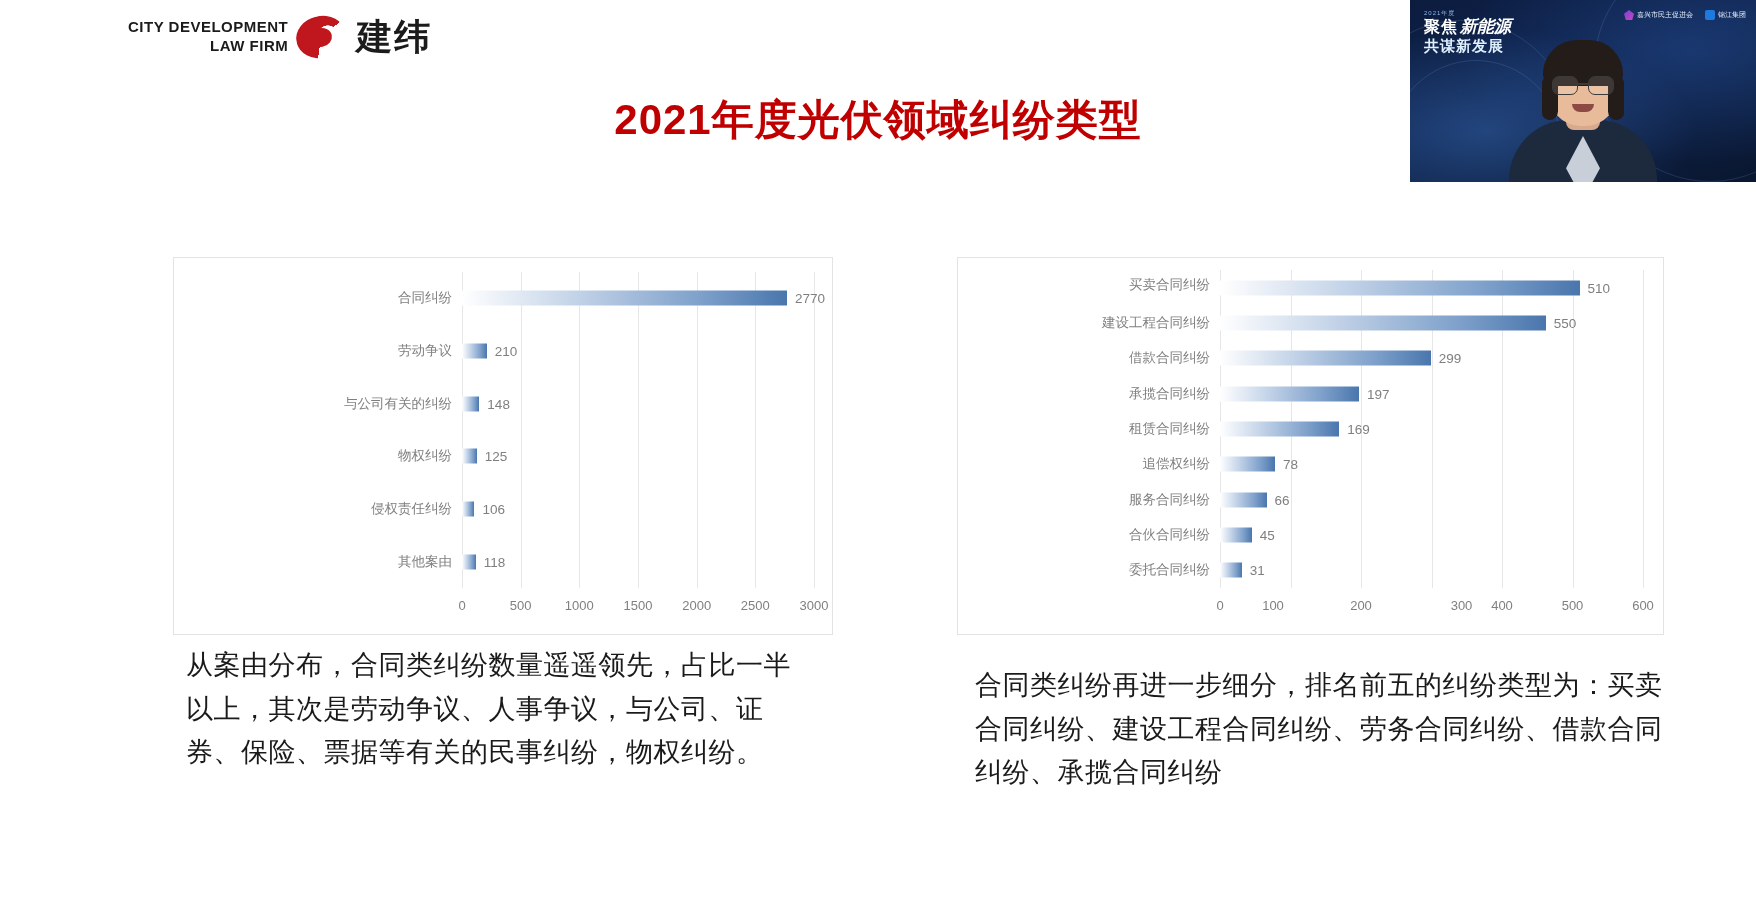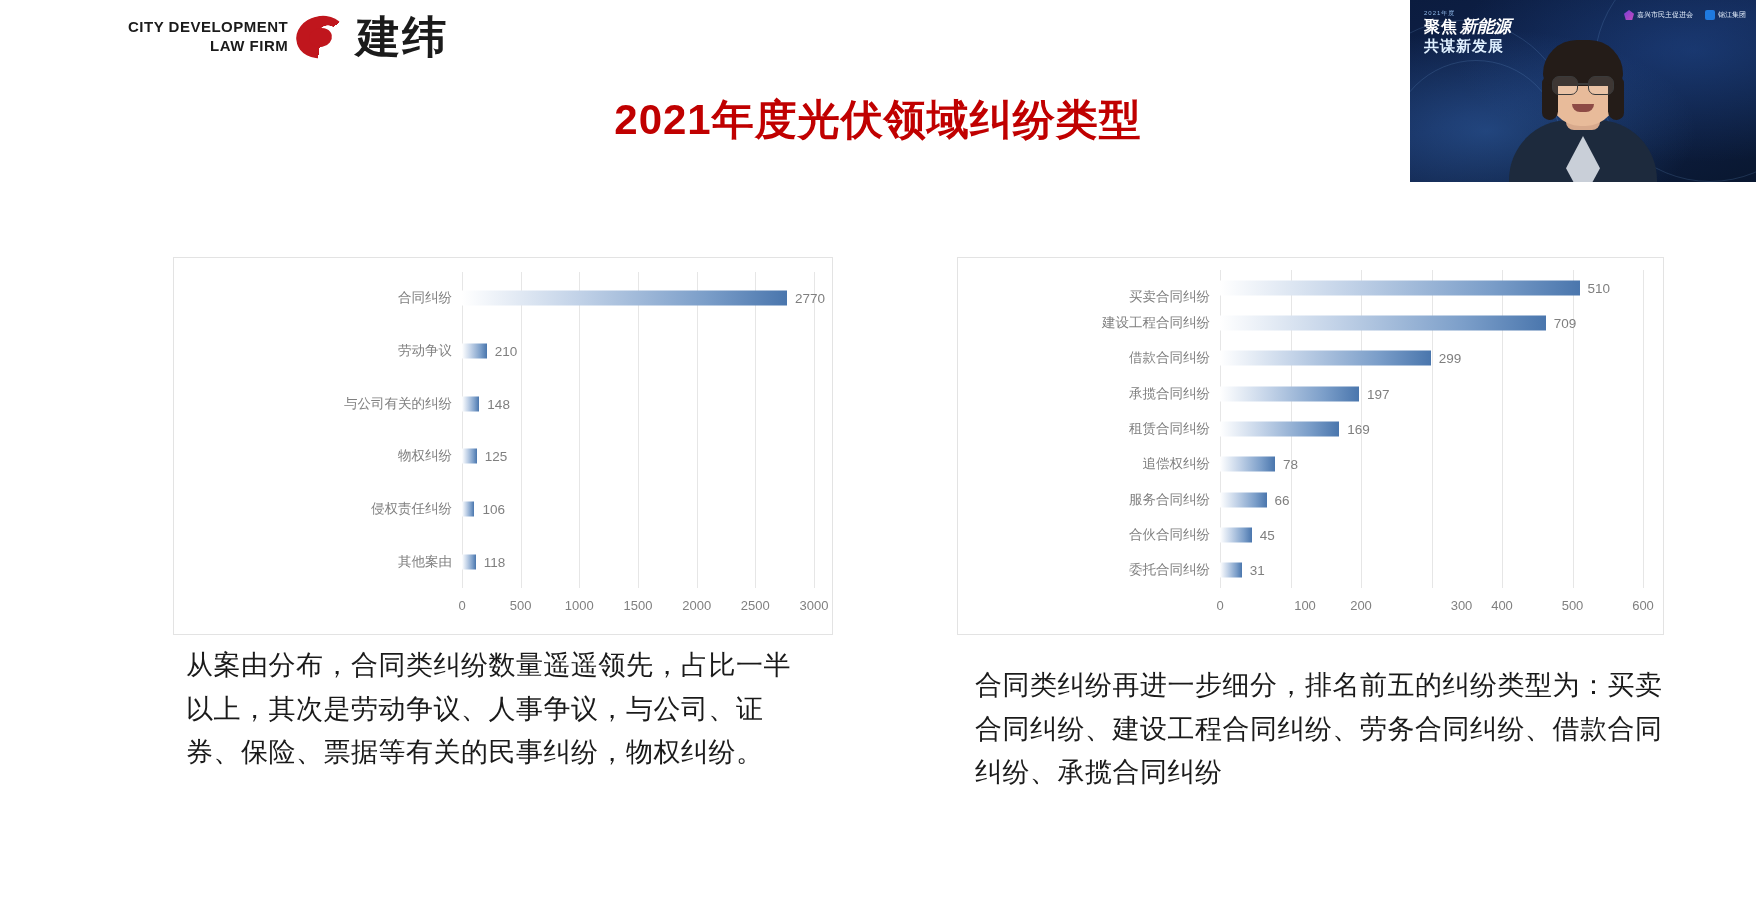--- a/index.html
+++ b/index.html
@@ -49,21 +49,21 @@
   }
   .logo-mark .swirl-inner {
     position: absolute;
     left: 15px; top: 18px;
     width: 23px; height: 19px;
     border-radius: 50%;
     background: #c0161d;
     transform: rotate(-12deg);
   }
   .logo-cn {
-    font-size: 44px;
+    font-size: 36px;
     font-weight: 700;
     color: #1b1b1b;
     letter-spacing: 2px;
     line-height: 1;
     margin-left: 2px;
   }
 
   
   .video-card {
     position: absolute;
@@ -393,37 +393,37 @@
       <div class="bar" style="left: 288px; top: 303.667px; width: 13.8453px; height: 15px;"></div>
       <div class="bar-value" style="left: 309.845px; top: 303.667px;">118</div>
     </div>
 </div>
 
 <div class="chart-panel" id="chart-right">
   <div class="chart-plot">
       <div class="gridline" style="left: 262px; top: 12px; height: 318px;"></div>
       <div class="xtick" style="left: 262px; top: 340px;">0</div>
       <div class="gridline" style="left: 332.5px; top: 12px; height: 318px;"></div>
-      <div class="xtick" style="left: 347px; top: 340px;">100</div>
+      <div class="xtick" style="left: 315px; top: 340px;">100</div>
       <div class="gridline" style="left: 403px; top: 12px; height: 318px;"></div>
       <div class="xtick" style="left: 403px; top: 340px;">200</div>
       <div class="gridline" style="left: 473.5px; top: 12px; height: 318px;"></div>
       <div class="xtick" style="left: 473.5px; top: 340px; margin-left: 30px;">300</div>
       <div class="gridline" style="left: 544px; top: 12px; height: 318px;"></div>
       <div class="xtick" style="left: 544px; top: 340px;">400</div>
       <div class="gridline" style="left: 614.5px; top: 12px; height: 318px;"></div>
       <div class="xtick" style="left: 614.5px; top: 340px;">500</div>
       <div class="gridline" style="left: 685px; top: 12px; height: 318px;"></div>
       <div class="xtick" style="left: 685px; top: 340px;">600</div>
-      <div class="cat-label" style="top: 39px; right: 453px; text-align: right;">买卖合同纠纷</div>
+      <div class="cat-label" style="top: 27px; right: 453px; text-align: right;">买卖合同纠纷</div>
       <div class="bar" style="left: 262px; top: 29.6667px; width: 359.55px; height: 15px;"></div>
       <div class="bar-value" style="left: 629.55px; top: 29.6667px;">510</div>
       <div class="cat-label" style="top: 65px; right: 453px; text-align: right;">建设工程合同纠纷</div>
       <div class="bar" style="left: 262px; top: 65px; width: 325.71px; height: 15px;"></div>
-      <div class="bar-value" style="left: 595.71px; top: 65px;">709</div>
+      <div class="bar-value" style="left: 595.71px; top: 65px;">550</div>
       <div class="cat-label" style="top: 100.333px; right: 453px;">借款合同纠纷</div>
       <div class="bar" style="left: 262px; top: 100.333px; width: 210.795px; height: 15px;"></div>
       <div class="bar-value" style="left: 480.795px; top: 100.333px;">299</div>
       <div class="cat-label" style="top: 135.667px; right: 453px;">承揽合同纠纷</div>
       <div class="bar" style="left: 262px; top: 135.667px; width: 138.885px; height: 15px;"></div>
       <div class="bar-value" style="left: 408.885px; top: 135.667px;">197</div>
       <div class="cat-label" style="top: 171px; right: 453px;">租赁合同纠纷</div>
       <div class="bar" style="left: 262px; top: 171px; width: 119.145px; height: 15px;"></div>
       <div class="bar-value" style="left: 389.145px; top: 171px;">169</div>
       <div class="cat-label" style="top: 206.333px; right: 453px;">追偿权纠纷</div>

